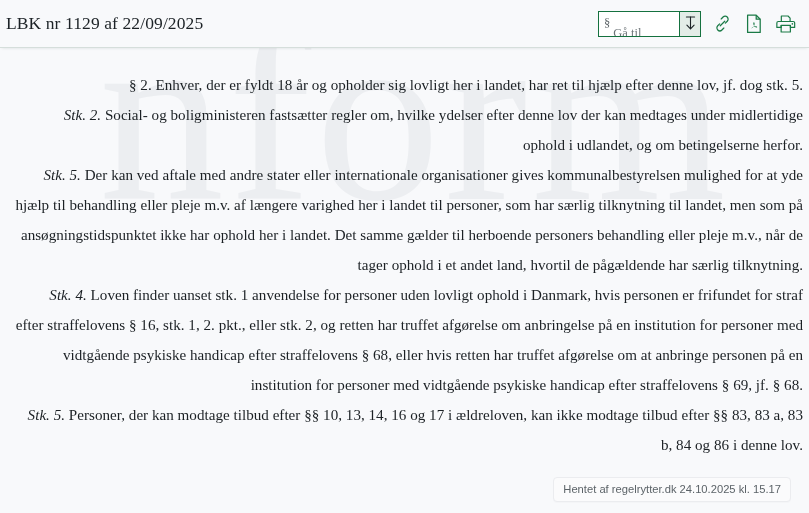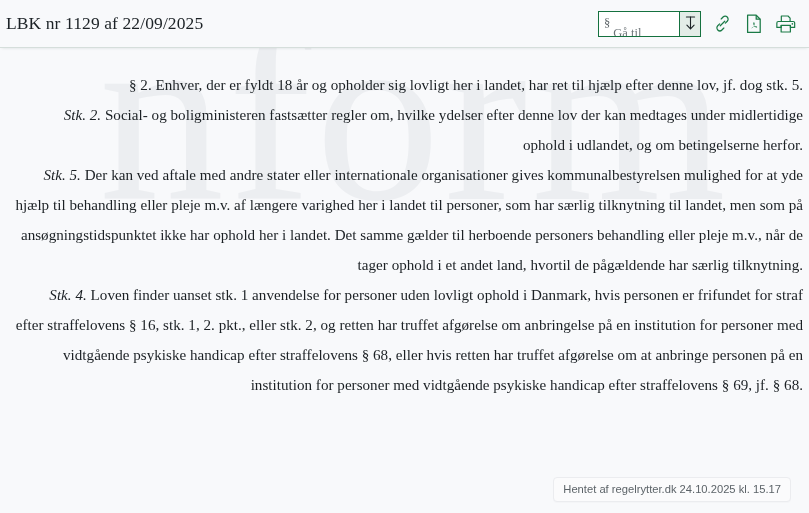--- a/index.html
+++ b/index.html
@@ -225,17 +225,21 @@
     <span>Social- og boligministeren fastsætter regler om, hvilke ydelser efter denne lov der kan medtages under midlertidige ophold i udlandet, og om betingelserne herfor.</span>
   </p>
   <p class="para">
     <em class="lead">Stk. 5.</em>
     <span>Der kan ved aftale med andre stater eller internationale organisationer gives kommunalbestyrelsen mulighed for at yde hjælp til behandling eller pleje m.v. af længere varighed her i landet til personer, som har særlig tilknytning til landet, men som på ansøgningstidspunktet ikke har ophold her i landet. Det samme gælder til herboende personers behandling eller pleje m.v., når de tager ophold i et andet land, hvortil de pågældende har særlig tilknytning.</span>
   </p>
   <p class="para">
     <em class="lead">Stk. 4.</em>
     <span>Loven finder uanset stk. 1 anvendelse for personer uden lovligt ophold i Danmark, hvis personen er frifundet for straf efter straffelovens § 16, stk. 1, 2. pkt., eller stk. 2, og retten har truffet afgørelse om anbringelse på en institution for personer med vidtgående psykiske handicap efter straffelovens § 68, eller hvis retten har truffet afgørelse om at anbringe personen på en institution for personer med vidtgående psykiske handicap efter straffelovens § 69, jf. § 68.</span>
   </p>
+  <p class="para">
+    <em class="lead">Stk. 5.</em>
+    <span>Personer, der kan modtage tilbud efter §§ 10, 13, 14, 16 og 17 i ældreloven, kan ikke modtage tilbud efter §§ 83, 83 a, 83 b, 84 og 86 i denne lov.</span>
+  </p>
 </div>
 
 <div class="footer">
   <div class="stamp">Hentet af regelrytter.dk 24.10.2025 kl. 15.17</div>
 </div>
 
 </body></html>

